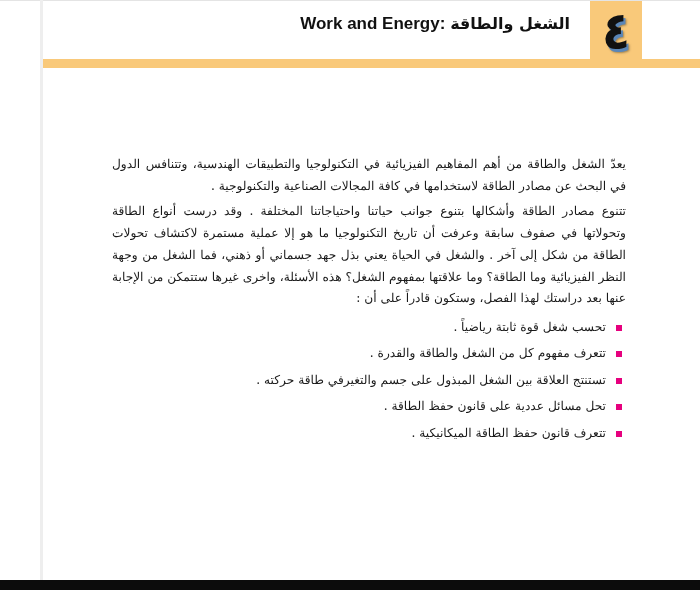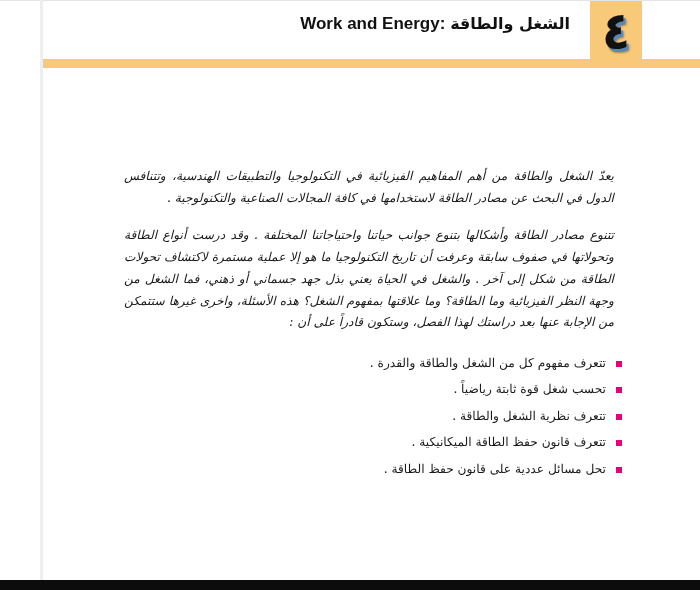--- a/index.html
+++ b/index.html
@@ -26,21 +26,21 @@
     font-family:"Liberation Sans", sans-serif; font-weight:bold; font-size:17px; color:#111;
     white-space:nowrap; direction:ltr;
   }
   .title .ar { font-family:"DejaVu Sans", sans-serif; font-size:16px; }
   .content {
     position:absolute; left:108px; top:150px; width:522px;
     direction:rtl; text-align:right;
     font-family:"DejaVu Serif", serif; font-size:12.2px; color:#1a1a1a;
     line-height:21.7px;
   }
-  .content p { margin:16px; text-align:justify; text-align-last:right;font-style:italic; }
+  .content p { margin:4px; text-align:justify; text-align-last:right; }
   .objectives { list-style:none; margin:4px 0 0 0; padding:0; }
   .objectives li {
     position:relative; padding-right:24px; line-height:26.5px; white-space:nowrap;
   }
   .bullet {
     position:absolute; right:8px; top:11px; width:6px; height:6px; background:#E6007E;
   }
   .bottom-bar { position:absolute; left:0; top:580px; width:700px; height:10px; background:#0c0c0c; }
 </style>
 </head>
@@ -57,24 +57,24 @@
   <span>Work and Energy</span><span>:</span>&nbsp;<span class="ar" dir="rtl">الشغل والطاقة</span>
 </div>
 
 <div class="orange-band"></div>
 
 <div class="content">
   <p>يعدّ الشغل والطاقة من أهم المفاهيم الفيزيائية في التكنولوجيا والتطبيقات الهندسية، وتتنافس الدول في البحث عن مصادر الطاقة لاستخدامها في كافة المجالات الصناعية والتكنولوجية .</p>
   <p>تتنوع مصادر الطاقة وأشكالها بتنوع جوانب حياتنا واحتياجاتنا المختلفة . وقد درست أنواع الطاقة وتحولاتها في صفوف سابقة وعرفت أن تاريخ التكنولوجيا ما هو إلا عملية مستمرة لاكتشاف تحولات الطاقة من شكل إلى آخر . والشغل في الحياة يعني بذل جهد جسماني أو ذهني، فما الشغل من وجهة النظر الفيزيائية وما الطاقة؟ وما علاقتها بمفهوم الشغل؟ هذه الأسئلة، واخرى غيرها ستتمكن من الإجابة عنها بعد دراستك لهذا الفصل، وستكون قادراً على أن :</p>
 
   <ul class="objectives">
+    <li><span class="bullet"></span><span>تحسب شغل قوة ثابتة رياضياً .</span></li>
     <li><span class="bullet"></span><span>تتعرف مفهوم كل من الشغل والطاقة والقدرة .</span></li>
-    <li><span class="bullet"></span><span>تحسب شغل قوة ثابتة رياضياً .</span></li>
+    <li><span class="bullet"></span></li>
+    <li><span class="bullet"></span><span>تستنتج العلاقة بين الشغل المبذول على جسم والتغيرفي طاقة حركته .</span></li>
     <li><span class="bullet"></span></li>
     <li><span class="bullet"></span></li>
-    <li><span class="bullet"></span><span>تتعرف نظرية الشغل والطاقة .</span></li>
-    <li><span class="bullet"></span></li>
+    <li><span class="bullet"></span><span>تحل مسائل عددية على قانون حفظ الطاقة .</span></li>
     <li><span class="bullet"></span><span>تتعرف قانون حفظ الطاقة الميكانيكية .</span></li>
-    <li><span class="bullet"></span><span>تحل مسائل عددية على قانون حفظ الطاقة .</span></li>
   </ul>
 </div>
 
 <div class="bottom-bar"></div>
 
 </body></html>

